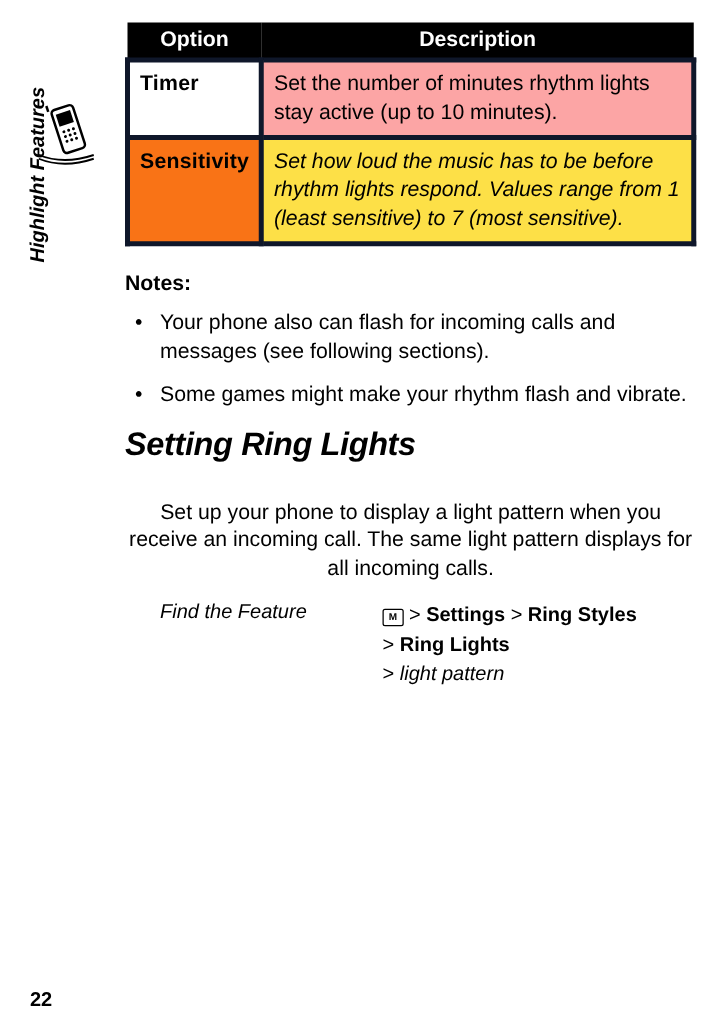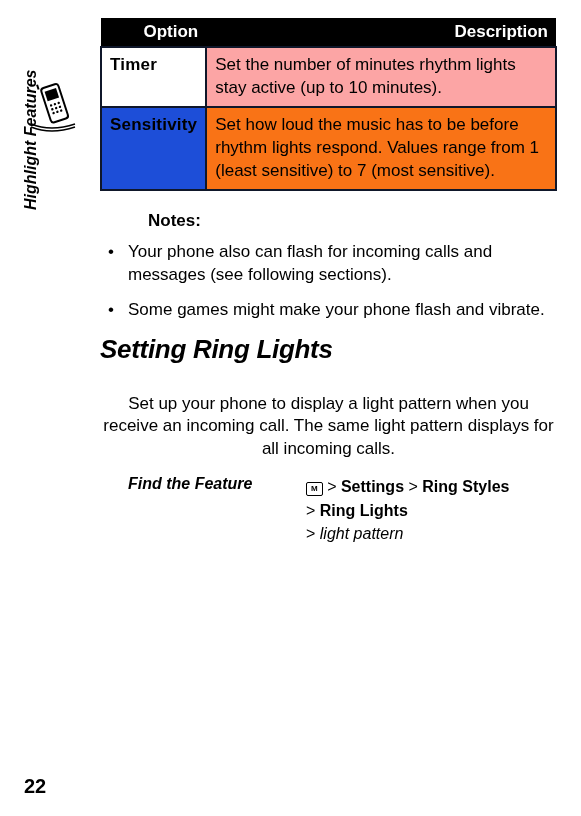--- a/index.html
+++ b/index.html
@@ -52,46 +52,45 @@
       margin-left: 76px;
     }
     table.options {
       width: 100%;
       border-collapse: collapse;
       font-size: 17px;
     }
     table.options th {
       background: #000;
       color: #fff;
-      text-align: right;
+      text-align: center;
       padding: 4px 8px;
       font-weight: 700;
     }
     table.options td {
-      border: 2px solid #0f172a;
+      border: 4px solid #0f172a;
       padding: 6px 8px;
       vertical-align: top;
       line-height: 1.35;
     }
     table.options .opt-label {
       font-family: "Arial Narrow", Arial, sans-serif;
       font-weight: 700;
       width: 95px;
       letter-spacing: 0.2px;
       font-stretch: condensed;
     }
-    table.options tr.alt td { background: #1d4ed8; }
+    table.options tr.alt td { background: #f97316; }
     table.options tr td.desc { background: #fca5a5; }
-    table.options tr.alt td.desc { background: #f97316; }
+    table.options tr.alt td.desc { background: #fde047; font-style: italic; }
     .notes-hd {
       font-weight: 700;
       font-size: 17px;
       margin-top: 20px;
       margin-bottom: 10px;
-      margin-left: 48px;
     }
     ul.notes {
       list-style: none;
       padding-left: 0;
       font-size: 17px;
       line-height: 1.35;
     }
     ul.notes li {
       position: relative;
       padding-left: 28px;
@@ -118,21 +117,21 @@
       margin-bottom: 14px;
       text-align: center;
     }
     .find-block {
       display: flex;
       align-items: flex-start;
       margin-bottom: 14px;
       font-size: 16px;
     }
     .find-label {
-      font-weight: 700;
+      font-weight: 400;
       font-style: italic;
       width: 206px;
       padding-left: 28px;
     }
     .find-path { line-height: 1.45; }
     .menu-key {
       display: inline-block;
       border: 1px solid #000;
       border-radius: 2px;
       font-size: 8px;
@@ -144,23 +143,23 @@
     .path-strong {
       font-family: "Arial Narrow", Arial, sans-serif;
       font-weight: 700;
       font-stretch: condensed;
       text-align: right;
     }
     .path-em { font-style: italic; }
     .page-num {
       position: absolute;
       left: 24px;
-      bottom: 18px;
-      font-weight: 700;
-      font-size: 20px;
+      bottom: 6px;
+      font-weight: 700;
+      font-size: 16px;
       z-index: 2;
     }
   </style>
 </head>
 <body>
 
 <svg class="draft-vert" viewBox="0 0 300 816">
   <text x="150" y="700" fill="#d9d9d9" font-family="Arial" font-weight="900" font-size="190" text-anchor="middle" transform="rotate(-90 150 408)">DRAFT</text>
 </svg>
 
@@ -202,21 +201,21 @@
       <tr class="alt">
         <td class="opt-label">Sensitivity</td>
         <td class="desc">Set how loud the music has to be before rhythm lights respond. Values range from 1 (least sensitive) to 7 (most sensitive).</td>
       </tr>
     </tbody>
       </table>
 
     <div class="notes-hd">Notes:</div>
     <ul class="notes">
       <li>Your phone also can flash for incoming calls and messages (see following sections).</li>
-      <li>Some games might make your phone flash and vibrate.</li>
+      <li>Some games might make your rhythm flash and vibrate.</li>
     </ul>
 
     <h2 class="section">Setting Ring Lights</h2>
 
     <p class="body-p">Set up your phone to display a light pattern when you receive an incoming call. The same light pattern displays for all incoming calls.</p>
 
     <div class="find-block">
       <div class="find-label">Find the Feature</div>
       <div class="find-path">
         <span class="menu-key">M</span>

